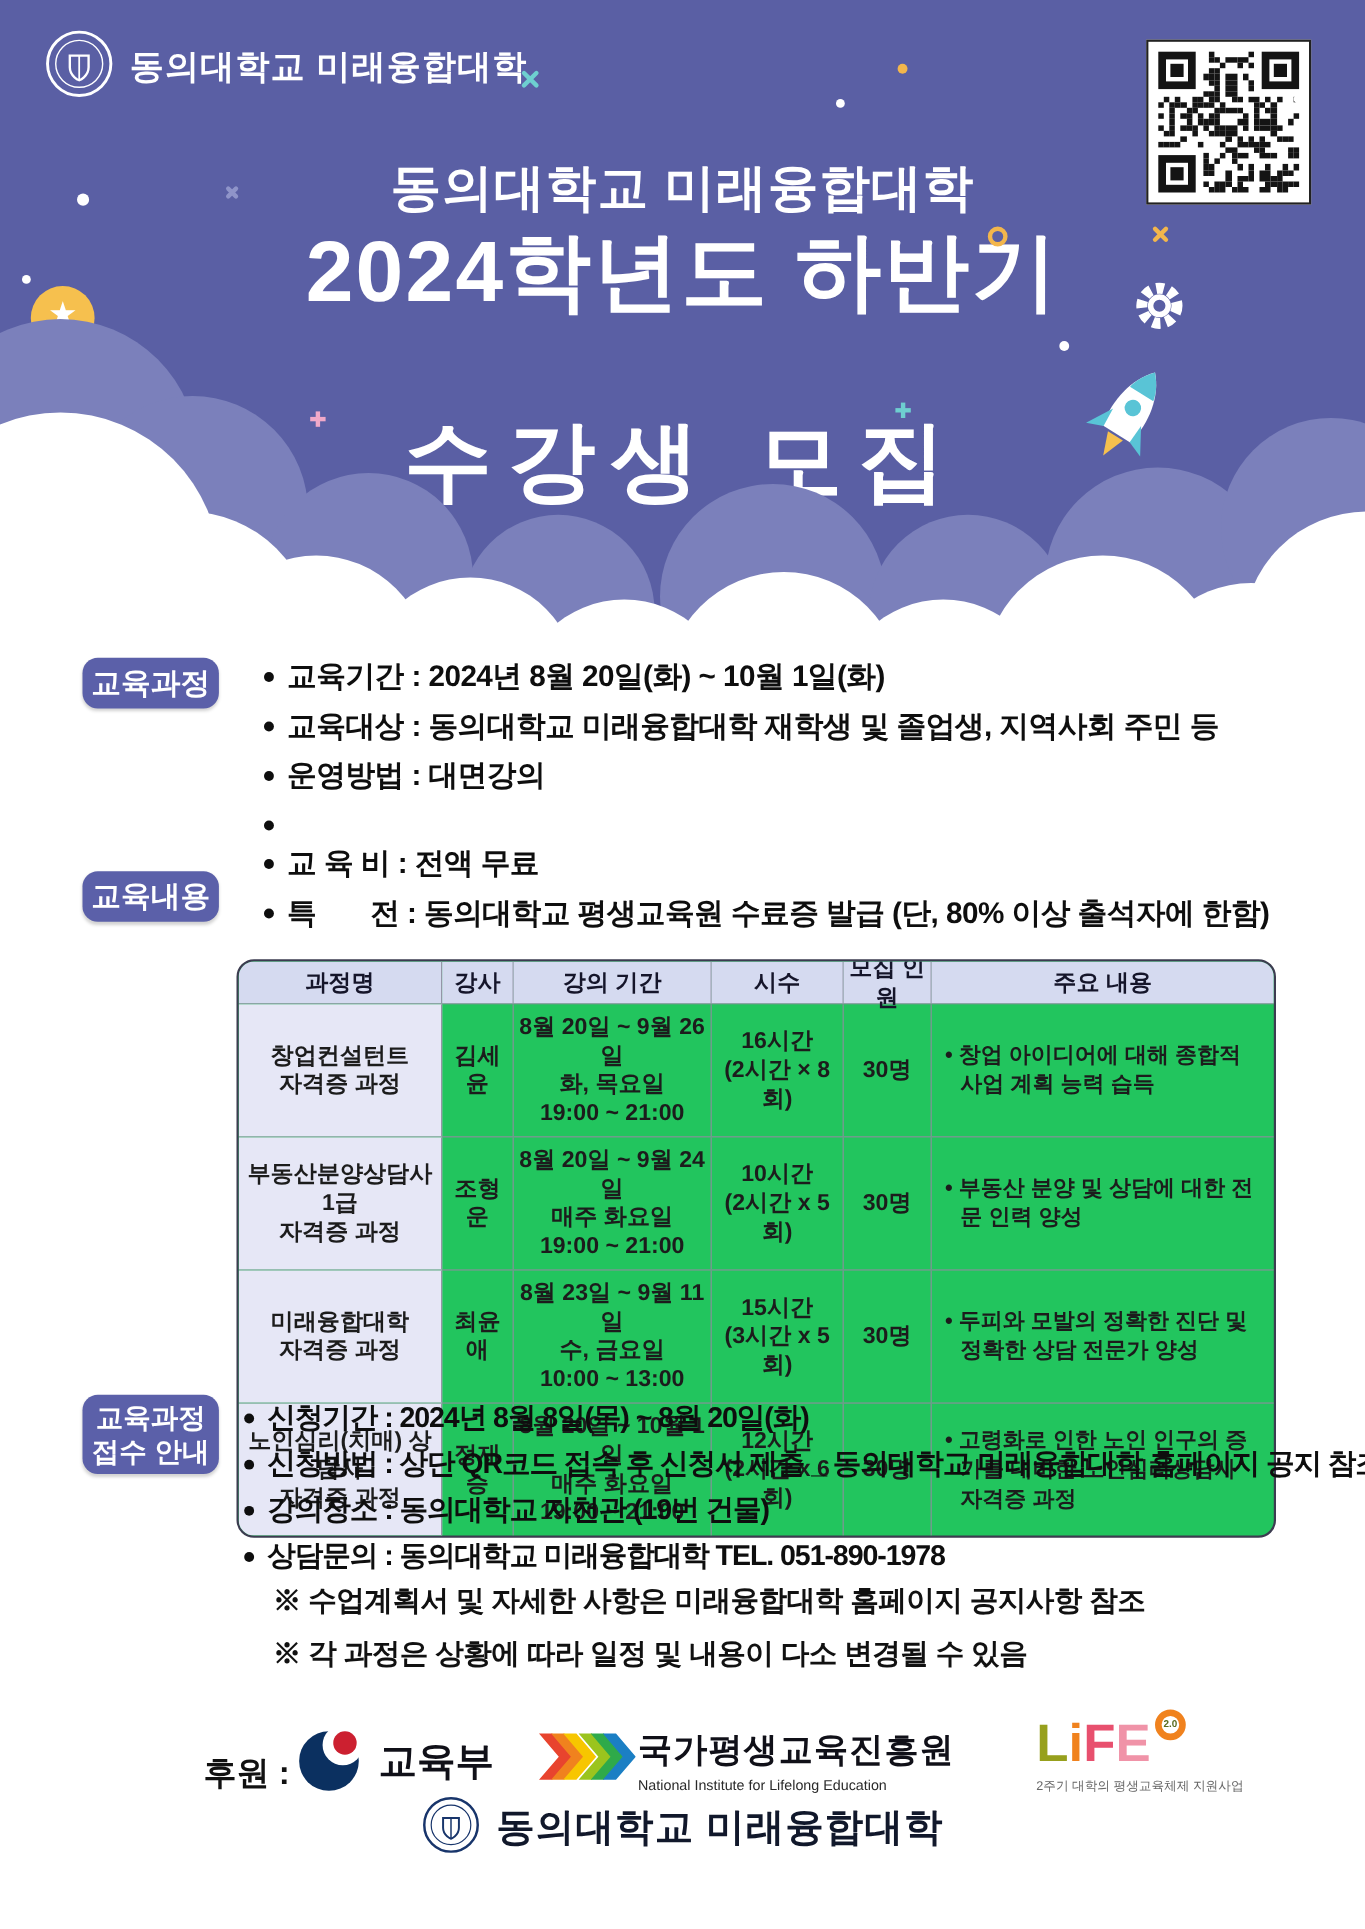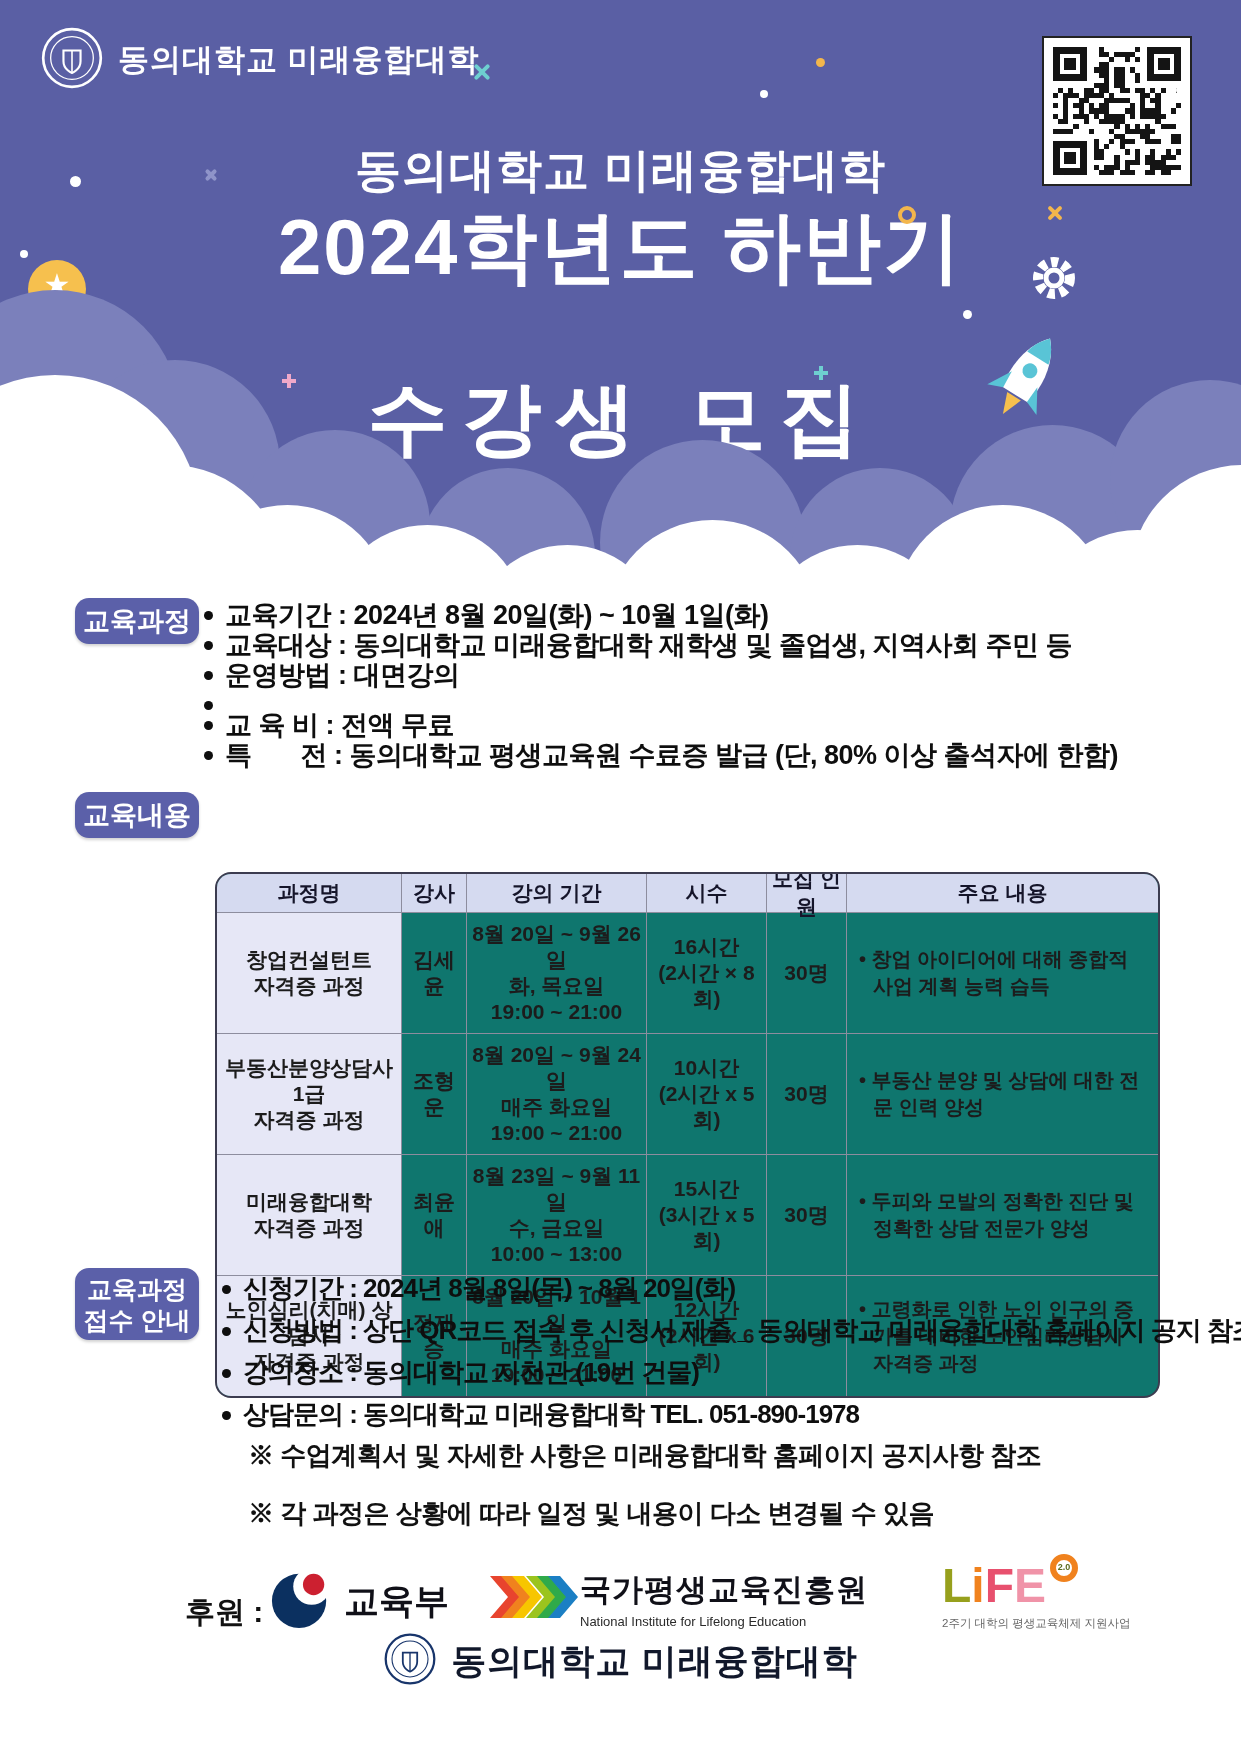--- a/index.html
+++ b/index.html
@@ -52,27 +52,27 @@
   .plus-s::before{content:"";position:absolute;left:0;top:calc(50% - 2px);width:100%;height:4px;background:currentColor;}
   .plus-s::after{content:"";position:absolute;top:0;left:calc(50% - 2px);height:100%;width:4px;background:currentColor;}
   
   .badge{position:absolute;left:75px;background:#5b60a9;color:#fff;font-weight:800;border-radius:14px;text-align:center;box-shadow:0 2px 3px rgba(0,0,0,.18);}
   .badge1{top:598px;width:124px;height:46px;line-height:46px;font-size:27px;}
   .badge2{top:792px;width:124px;height:46px;line-height:46px;font-size:27px;}
   .badge3{top:1268px;width:124px;height:72px;font-size:25px;line-height:31px;padding-top:6px;box-sizing:border-box;}
   .bullets{position:absolute;display:flex;flex-direction:column;}
   .bullets .line{display:flex;align-items:flex-start;font-weight:800;color:#0e0e0e;white-space:nowrap;}
   .bullets .bdot{flex:0 0 auto;width:9px;height:9px;border-radius:50%;background:#0e0e0e;margin:11px 12px 0 0;}
-  .bullets1{left:204px;top:600px;gap:0;font-size:27px;letter-spacing:-0.5px;}
+  .bullets1{left:240px;top:600px;gap:15px;font-size:27px;letter-spacing:-0.5px;}
   .bullets1 .line{line-height:30px;}
   .bullets3{left:222px;top:1274px;gap:13px;font-size:26px;letter-spacing:-1px;}
   .bullets3 .line{line-height:29px;}
-  .notes{position:absolute;left:248px;top:1438px;display:flex;flex-direction:column;gap:23px;font-size:26px;font-weight:800;letter-spacing:-0.5px;white-space:nowrap;}
+  .notes{position:absolute;left:248px;top:1438px;display:flex;flex-direction:column;gap:13px;font-size:26px;font-weight:800;letter-spacing:-0.5px;white-space:nowrap;}
   
-  .tblwrap{position:absolute;left:215px;top:872px;width:945px;border:2px solid #3c3c50;border-radius:16px;overflow:hidden;background:#0f766e;box-sizing:border-box;}
+  .tblwrap{position:absolute;left:215px;top:872px;width:945px;border:2px solid #3c3c50;border-radius:16px;overflow:hidden;background:#22c55e;box-sizing:border-box;}
   .trow{display:grid;grid-template-columns:185px 65px 180px 120px 80px 311px;}
   .trow > div{border-right:1px solid #8d8d9e;display:flex;flex-direction:column;justify-content:center;align-items:center;text-align:center;box-sizing:border-box;}
   .trow > div:last-child{border-right:none;}
   .thead > div{background:#d5daf0;height:38px;font-size:21px;font-weight:700;color:#15152a;}
   .tdata{border-top:1px solid #8d8d9e;}
   .tdata > div{min-height:90px;font-size:21px;font-weight:600;color:#1c1c1c;line-height:26px;padding:8px 4px;}
   .tdata .colA{background:#e6e7f6;font-weight:700;}
   .tdata .colF{align-items:flex-end;text-align:left;padding:12px 12px;}
   .tdata .colF .desc{font-size:20px;line-height:27px;padding-left:14px;text-indent:-14px;}
   

